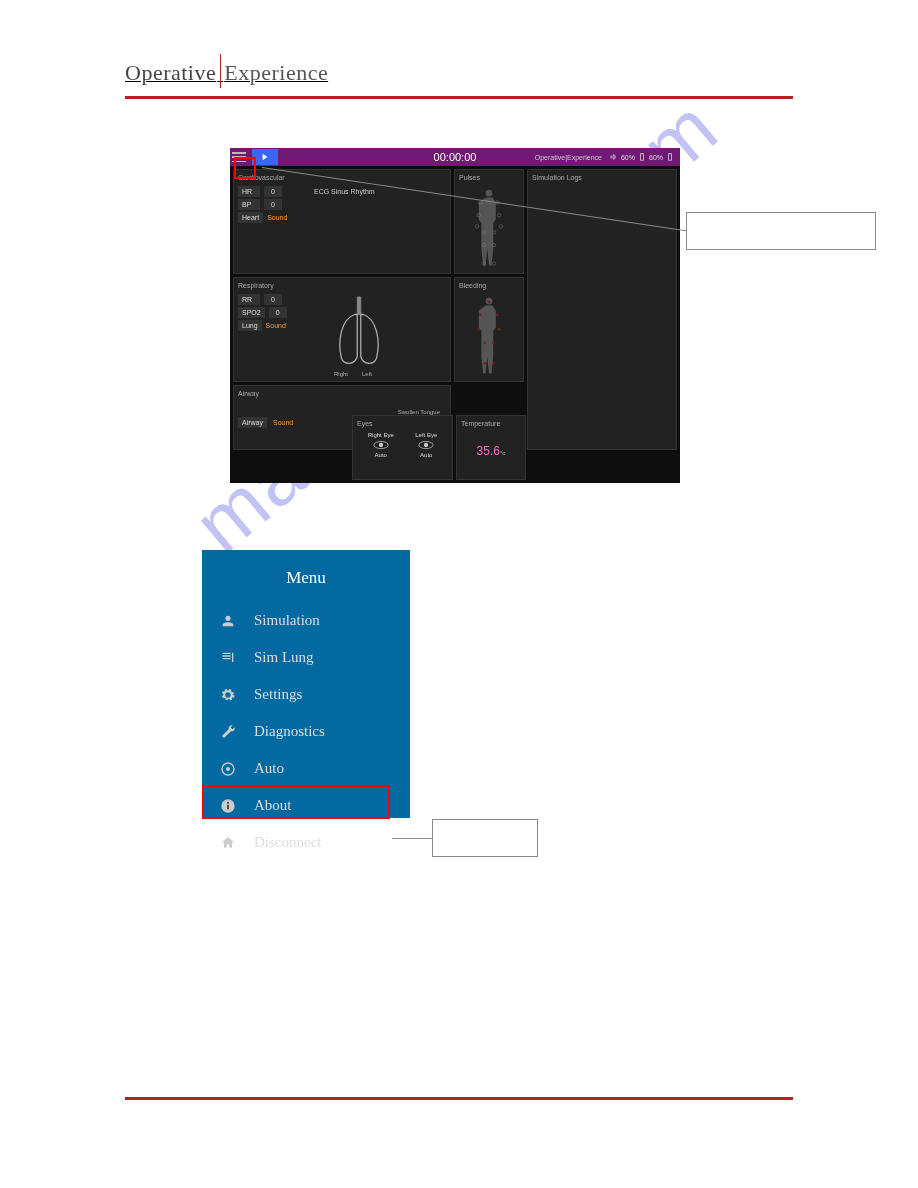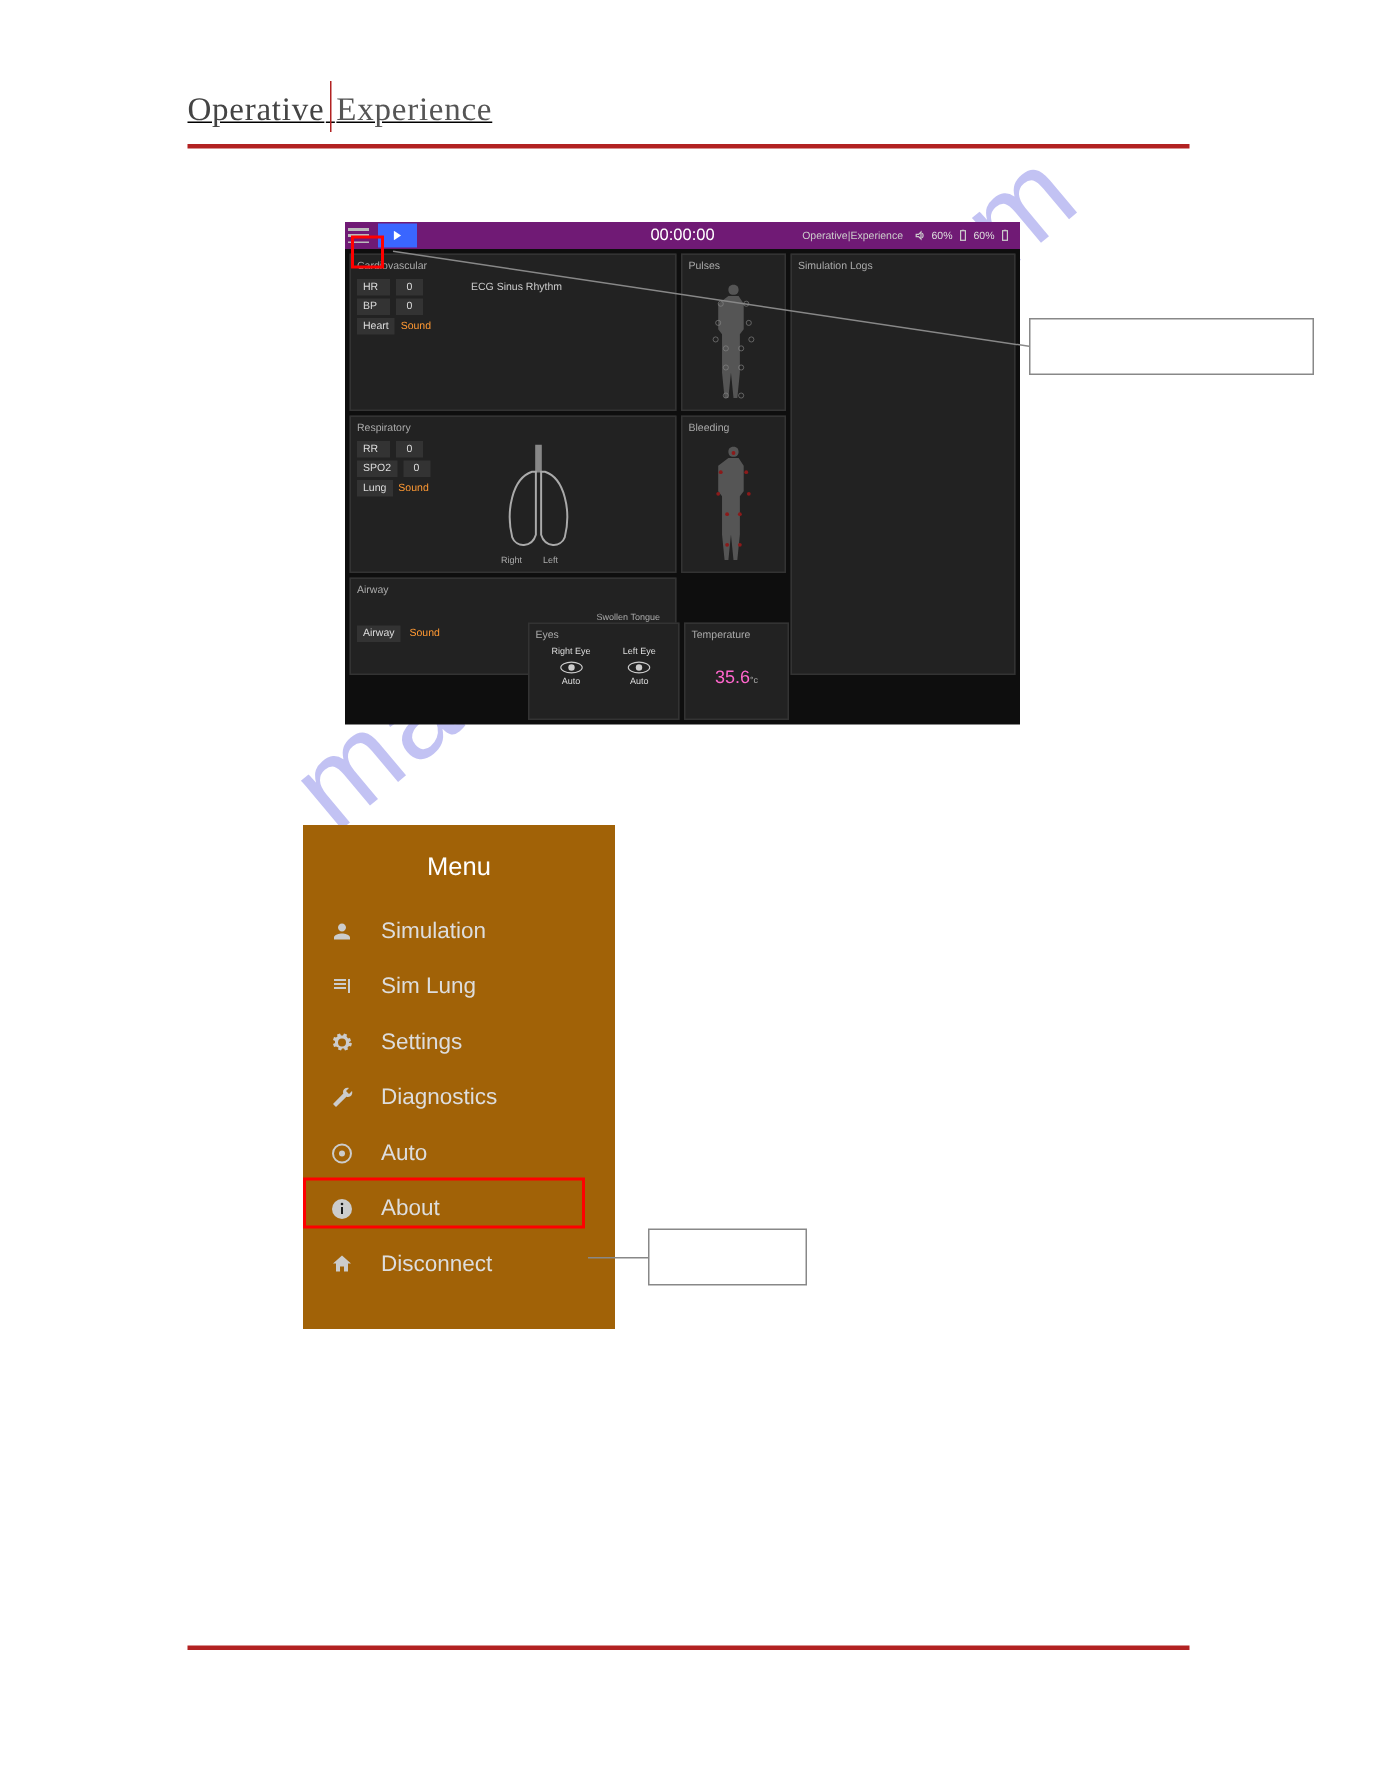--- a/index.html
+++ b/index.html
@@ -58,21 +58,21 @@
   .eye-item svg { width: 18px; height: 10px; }
   
   .temp-val { text-align: center; color: #ff66cc; font-size: 12px; margin-top: 14px; }
   .temp-unit { font-size: 6px; color: #aaa; }
   
   
   .callout1 { position: absolute; border: 1px solid #888; background: #fff; }
   .line1 { position: absolute; height: 1px; background: #888; transform-origin: left center; }
   
   
-  .shot2 { position: absolute; top: 550px; left: 202px; width: 208px; height: 336px; background: #a16207; color: #eee; }
+  .shot2 { position: absolute; top: 550px; left: 202px; width: 208px; height: 268px; background: #0369a1; color: #eee; font-family: Liberation Serif, serif; }
   .menu-title { text-align: center; font-size: 17px; padding: 18px 0 14px; color: #fff; }
   .menu-item { display: flex; align-items: center; gap: 18px; padding: 10px 18px; font-size: 15px; color: #ddd; }
   .menu-item svg { width: 16px; height: 16px; fill: #ccc; }
   .red-box2 { position: absolute; border: 2.5px solid #ff0000; left: 0px; width: 188px; height: 34px; }
   
   
   .watermark { position: absolute; top: 280px; left: 130px; font-size: 80px; color: rgba(80,80,220,0.35); transform: rotate(-40deg); transform-origin: center; font-weight: 400; pointer-events: none; white-space: nowrap; letter-spacing: 2px; }
 </style>
 </head>
 <body>

